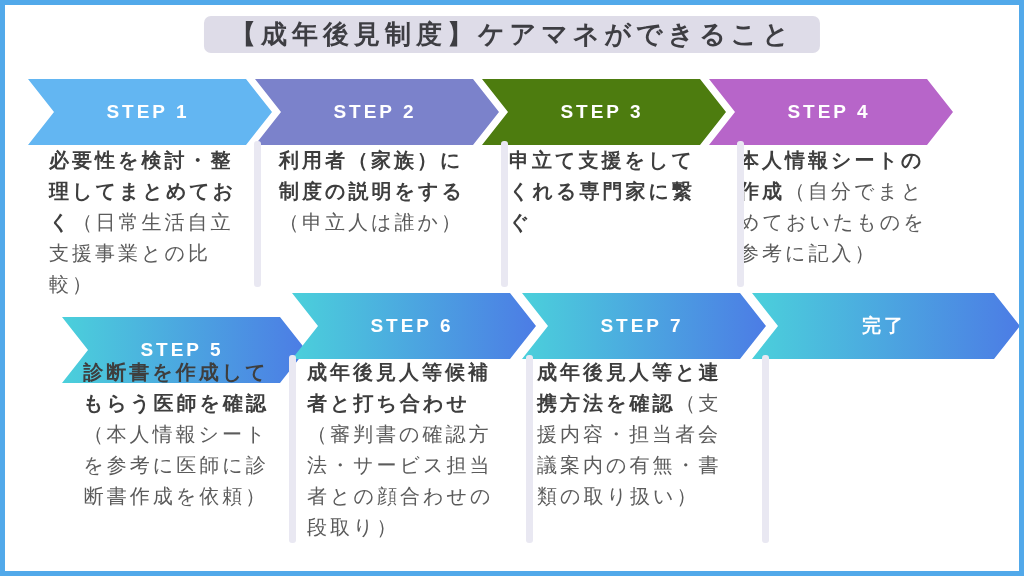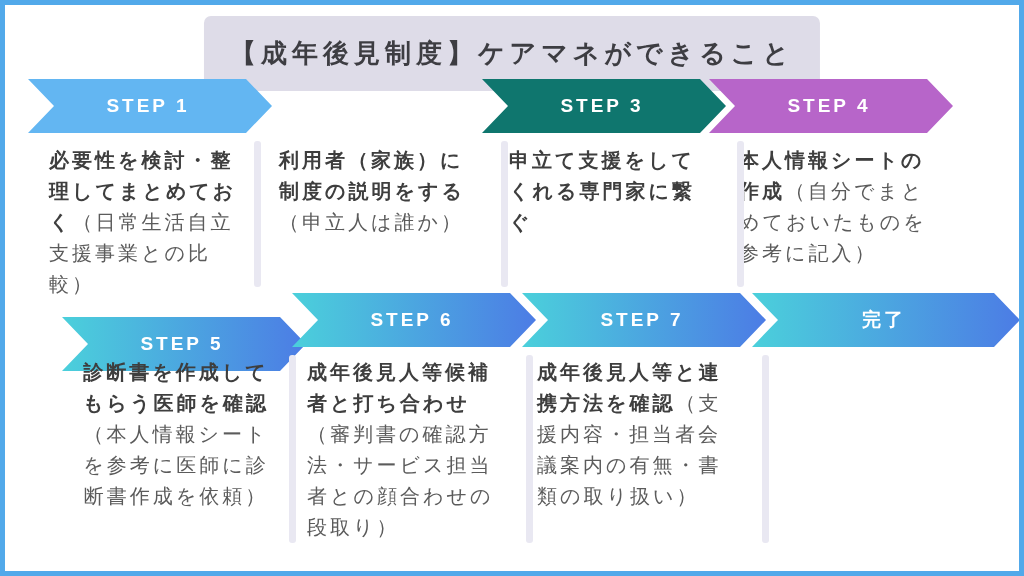--- a/index.html
+++ b/index.html
@@ -4,25 +4,25 @@
 <style>
   html,body{margin:0;padding:0;background:#fff;}
   .canvas{
     position:relative;width:1024px;height:576px;box-sizing:border-box;
     background:#ffffff;border:5px solid #52A9EA;overflow:hidden;
     font-family:"Liberation Sans",sans-serif;
   }
   .title{
     position:absolute;top:11px;left:50%;transform:translateX(-50%);
     background:#DEDCE8;color:#3D3D42;border-radius:7px;
-    padding:20px 26px;font-size:26px;font-weight:700;letter-spacing:5px;
+    padding:1px 26px;font-size:26px;font-weight:700;letter-spacing:5px;
     white-space:nowrap;
   }
   .arrow{
-    position:absolute;height:54px;display:flex;align-items:center;justify-content:center;
+    position:absolute;height:66px;display:flex;align-items:center;justify-content:center;
     clip-path:polygon(0 0, calc(100% - 26px) 0, 100% 50%, calc(100% - 26px) 100%, 0 100%, 26px 50%);
   }
   .arrow .lbl{
     color:#ffffff;font-weight:700;font-size:19px;letter-spacing:3px;
     transform:translateX(-2px);
   }
   .r1{top:74px;width:244px;}
   .r2{top:288px;width:244px;}
   .a0{left:23px;} .a1{left:250px;} .a2{left:477px;} .a3{left:704px;}
   .a4{left:57px;margin-top:24px;} .a5{left:287px;} .a6{left:517px;} .a7{left:747px;width:268px;}
@@ -46,21 +46,24 @@
 </head>
 <body>
 
 <div class="canvas">
 
   <div class="title">【成年後見制度】ケアマネができること</div>
 
   <div class="arrow r1 a0" style="background: rgb(99, 182, 242);">
     <span class="lbl">STEP 1</span>
   </div>
-  <div class="arrow r1 a2" style="background: #0f766e; text-align: center;">
+  <div class="arrow r1 a1" style="background: rgb(123, 130, 203);">
+    <span class="lbl">STEP 2</span>
+  </div>
+  <div class="arrow r1 a2" style="background: #4d7c0f; text-align: center;">
     <span class="lbl">STEP 3</span>
   </div>
   <div class="arrow r1 a3" style="background: rgb(183, 101, 201);">
     <span class="lbl">STEP 4</span>
   </div>
 
   <div class="cell cr1 t0"><span class="b">必要性を検討・整理してまとめておく</span><span>（日常生活自立支援事業との比較）</span></div>
   <div class="cell cr1 t1"><span class="b">利用者（家族）に制度の説明をする</span><span>（申立人は誰か）</span></div>
   <div class="cell cr1 t3"><span class="b">本人情報シートの作成</span><span>（自分でまとめておいたものを参考に記入）</span></div>
   <div class="cell cr1 t2"><span class="b">申立て支援をしてくれる専門家に繋ぐ</span><span></span></div>

